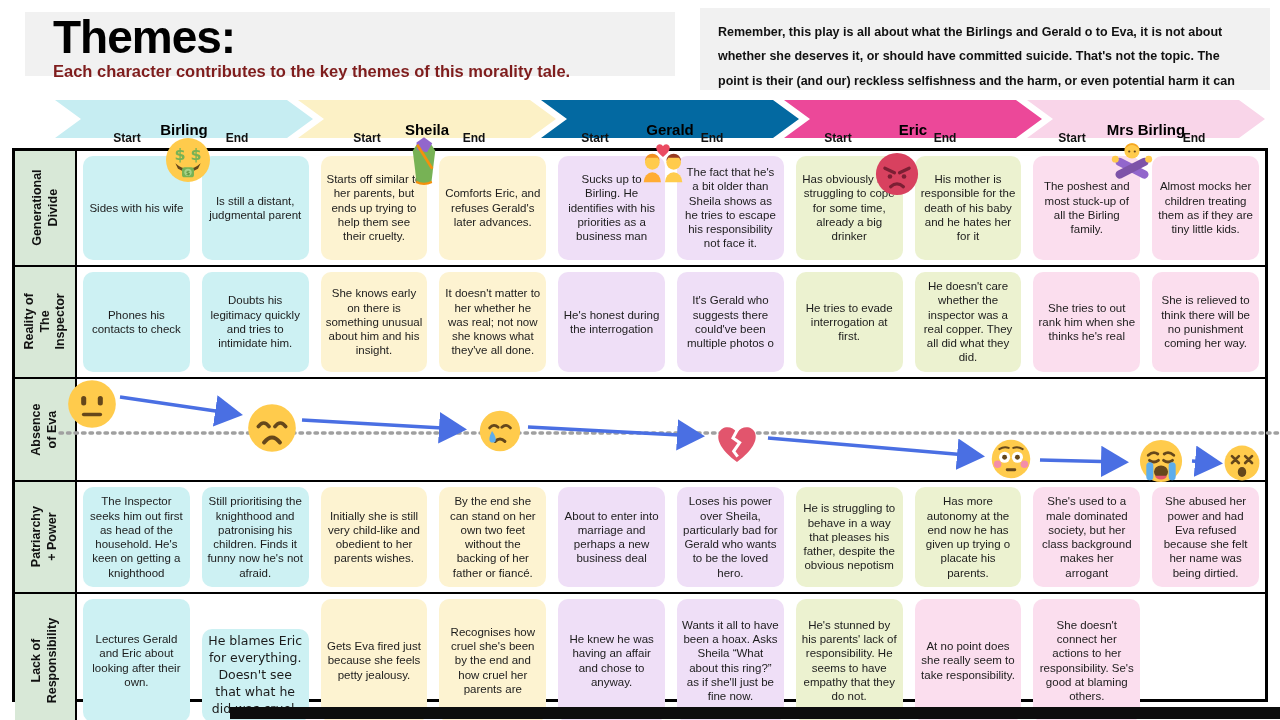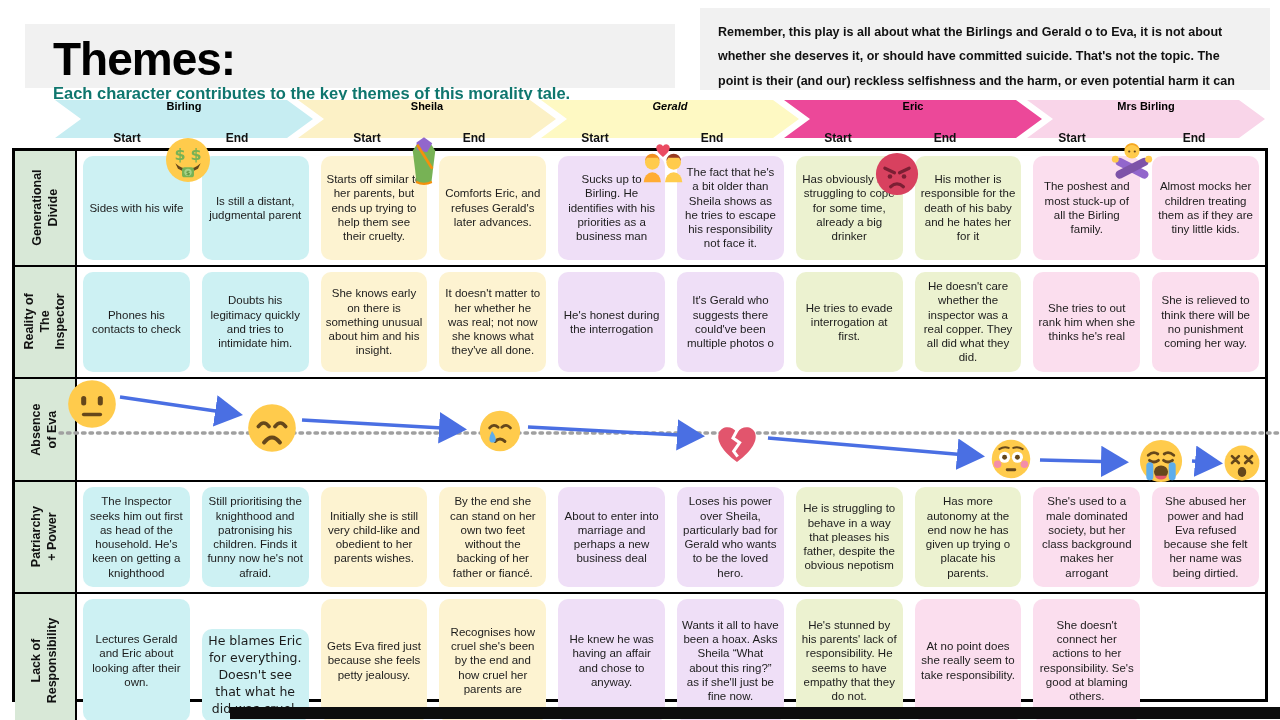--- a/index.html
+++ b/index.html
@@ -1,31 +1,31 @@
 <!DOCTYPE html>
 <html><head>
 <meta charset="utf-8">
 <style>
   * { margin:0; padding:0; box-sizing:border-box; }
   html,body { background:#ffffff; }
   .canvas { position:relative; width:1280px; height:720px; background:#ffffff; overflow:hidden;
             font-family:"Liberation Sans", sans-serif; color:#1c1c1c; }
 
   
-  .title-box { position:absolute; left:25px; top:24px; width:650px; height:64px; background:#f1f1f1; padding:12px 0 0 28px; }
+  .title-box { position:absolute; left:25px; top:12px; width:650px; height:64px; background:#f1f1f1; padding:2px 0 0 28px; }
   .title-box h1 { font-size:46px; font-weight:800; letter-spacing:-1px; color:#000; line-height:1.0; }
-  .title-box p  { font-size:16.5px; font-weight:700; color:#0f766e; margin-top:2px; }
+  .title-box p  { font-size:16.5px; font-weight:700; color:#7f1d1d; margin-top:2px; }
   .note-box { position:absolute; left:700px; top:8px; width:570px; height:82px; background:#f1f1f1; padding:12px 20px 0 18px; }
   .note-box p { font-size:12.5px; font-weight:700; line-height:1.95; color:#111; }
 
   
-  .col-arrow { position:absolute; top:100px; height:38px; display:flex; align-items:flex-start; justify-content:center;
-               font-size:11px; font-weight:700; color:#000;
+  .col-arrow { position:absolute; top:100px; height:38px; display:flex; align-items:flex-end; justify-content:center;
+               font-size:15px; font-weight:700; color:#000;
                clip-path:polygon(0% 0%, calc(100% - 26px) 0%, 100% 50%, calc(100% - 26px) 100%, 0% 100%, 26px 50%); }
-  .a0 { background:#c6edf2; } .a1 { background:#fcf1c6; } .a2 { background:#fef9c3;font-style:italic; }
+  .a0 { background:#c6edf2; } .a1 { background:#fcf1c6; } .a2 { background:#0369a1; }
   .a3 { background:#ec4899; } .a4 { background:#f9d5e9; }
 
   .subhead { position:absolute; top:131px; width:60px; text-align:center; font-size:12px; font-weight:600; color:#111; }
 
   
   .themes-table { position:absolute; left:12px; top:148px; right:12px; bottom:18px;
                   border:3px solid #000; display:flex; flex-direction:column; background:#fff; }
   .trow { display:grid; grid-template-columns:62px repeat(10, 1fr); border-bottom:2.5px solid #000; min-height:0; }
   .trow:last-child { border-bottom:none; }
   .rlabel { background:#d8e8d7; border-right:2.5px solid #000; display:flex; align-items:center; justify-content:center; overflow:visible; }

